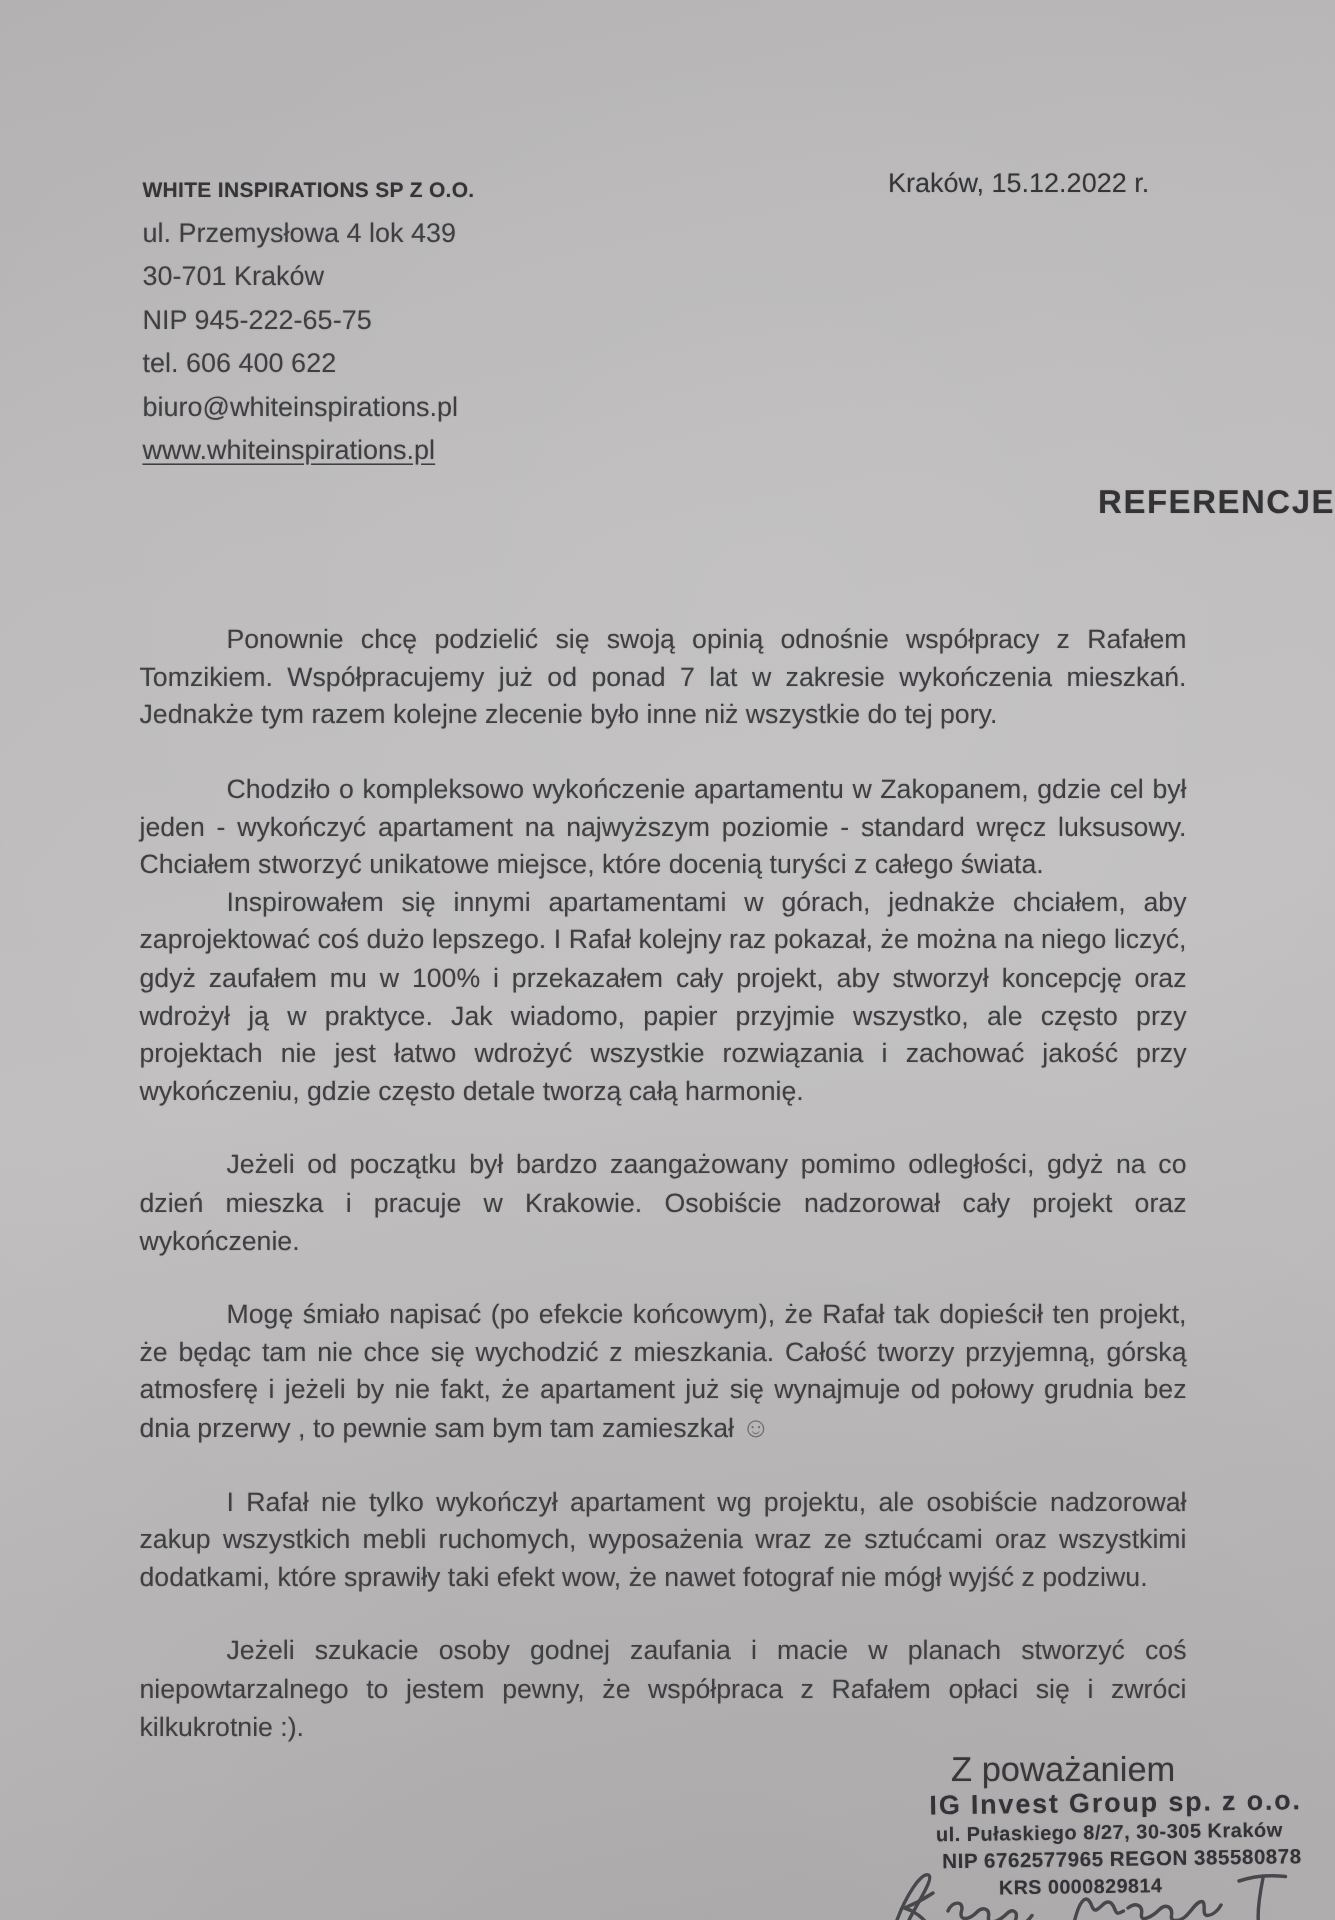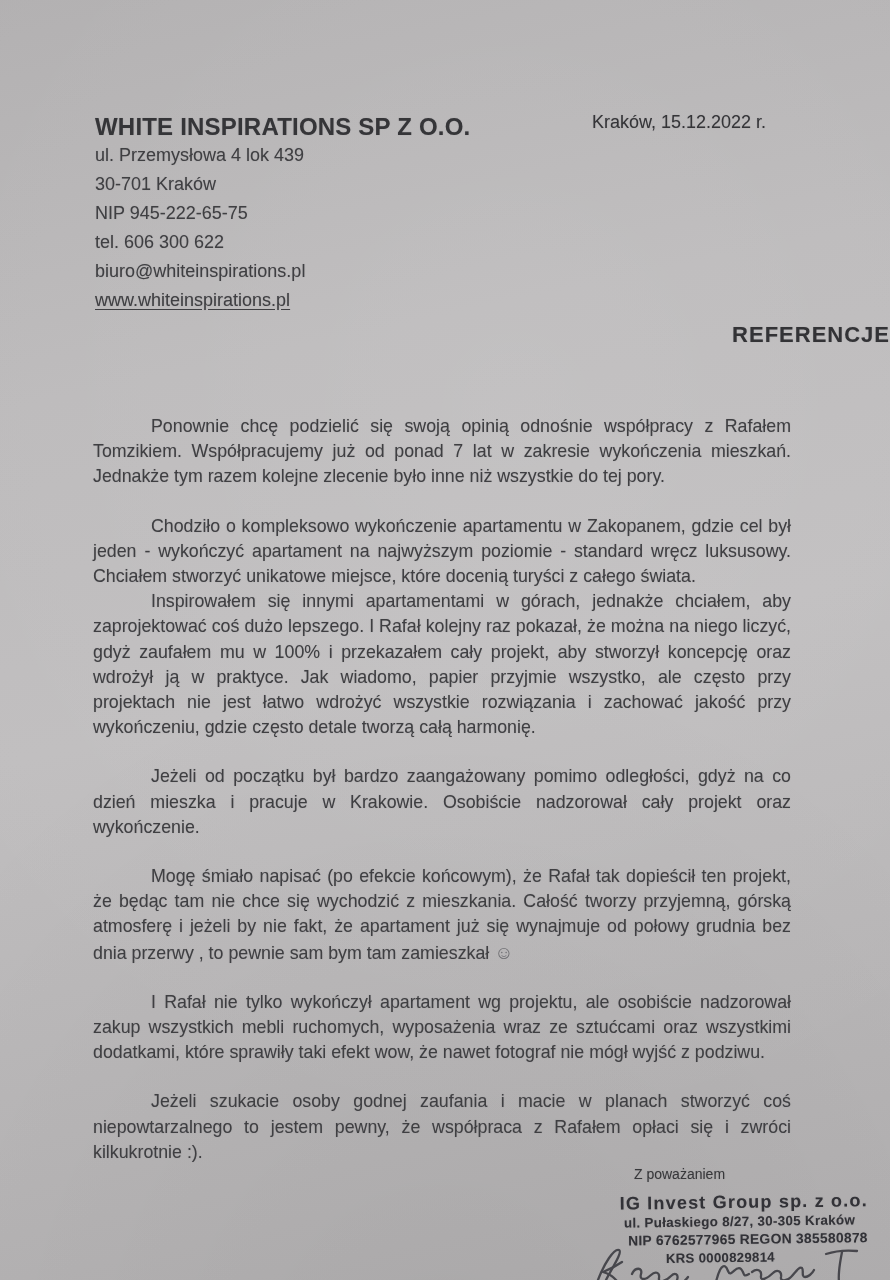--- a/index.html
+++ b/index.html
@@ -15,21 +15,21 @@
       radial-gradient(140% 110% at 50% 110%, rgba(0,0,0,.05), rgba(0,0,0,0) 55%),
       linear-gradient(168deg,#b2b0b1 0%,#bcbabb 28%,#c0bebf 52%,#b8b6b7 78%,#b1afb0 100%);
     color:#3f3f42;
   }
   .page *{text-shadow:0 0 1px rgba(72,72,78,.30);}
   
   .letterhead{
     position:absolute;left:95px;top:112px;
     font-size:18px;line-height:29px;white-space:nowrap;
   }
-  .letterhead .company{font-weight:bold;font-size:24px;color:#353538;letter-spacing:.2px;}
+  .letterhead .company{font-weight:bold;font-size:14px;color:#353538;letter-spacing:.2px;}
   .letterhead .website{text-decoration:underline;text-underline-offset:3px;}
   .dateline{
     position:absolute;left:592px;top:112px;
     font-weight:normal;font-size:18px;color:#353538;white-space:nowrap;
   }
   
   .title{
     position:absolute;left:0;top:322px;width:100%;
     text-align:right;font-weight:bold;font-size:22px;
     letter-spacing:1px;color:#333336;
@@ -38,21 +38,21 @@
   .body-text{
     position:absolute;left:93px;top:384px;width:698px;
     font-size:17.8px;line-height:25.2px;text-align:justify;margin-top:30px;
   }
   .body-text p{margin:0 0 24px 0;text-indent:58px;}
   .body-text p.no-gap{margin-bottom:0;}
   .emoji{color:#6e6e72;font-size:19px;text-shadow:none;}
   
   .valediction{
     position:absolute;left:634px;top:1166px;
-    font-size:14px;white-space:nowrap;color:#38383b;text-align:right;
+    font-size:23px;white-space:nowrap;color:#38383b;text-align:right;
   }
   .stamp{
     position:absolute;left:620px;top:1192px;width:232px;
     transform:rotate(-0.8deg);
     color:#323237;white-space:nowrap;
   }
   .stamp .stamp-company{font-weight:bold;font-size:18px;letter-spacing:1.2px;line-height:21px;}
   .stamp .stamp-address{font-weight:bold;font-size:13.4px;letter-spacing:.3px;line-height:18px;margin-left:4px;}
   .stamp .stamp-ids{font-weight:bold;font-size:13.8px;letter-spacing:.3px;line-height:18px;margin-left:8px;}
   .stamp .stamp-krs{font-weight:bold;font-size:13.2px;letter-spacing:.3px;line-height:17px;text-align:center;width:200px;}
@@ -61,21 +61,21 @@
 </head>
 <body>
 
 <div class="page">
 
   <div class="letterhead">
     <div class="company">WHITE INSPIRATIONS SP Z O.O.</div>
     <div>ul. Przemysłowa 4 lok 439</div>
     <div>30-701 Kraków</div>
     <div>NIP 945-222-65-75</div>
-    <div>tel. 606 300 622</div>
+    <div>tel. 606 400 622</div>
     <div>biuro@whiteinspirations.pl</div>
     <div class="website">www.whiteinspirations.pl</div>
   </div>
 
   <div class="dateline">Kraków, 15.12.2022 r.</div>
 
   <div class="title">REFERENCJE</div>
 
   <div class="body-text">
     <p>Ponownie chcę podzielić się swoją opinią odnośnie współpracy z Rafałem Tomzikiem. Współpracujemy już od ponad 7 lat w zakresie wykończenia mieszkań. Jednakże tym razem kolejne zlecenie było inne niż wszystkie do tej pory.</p>

